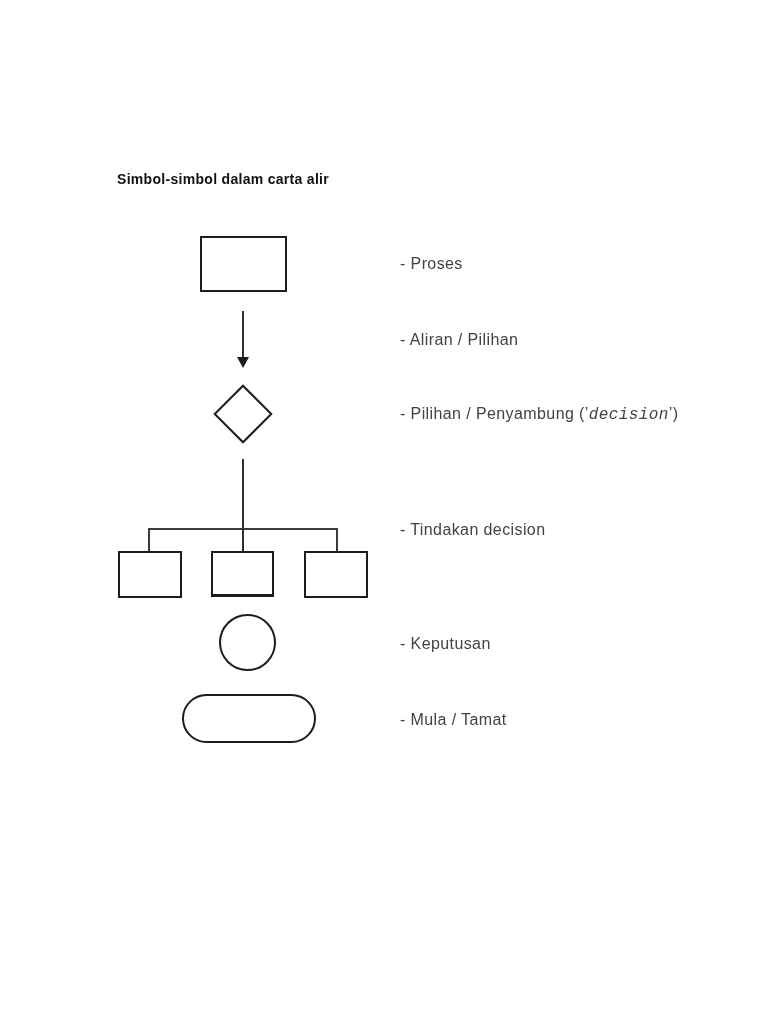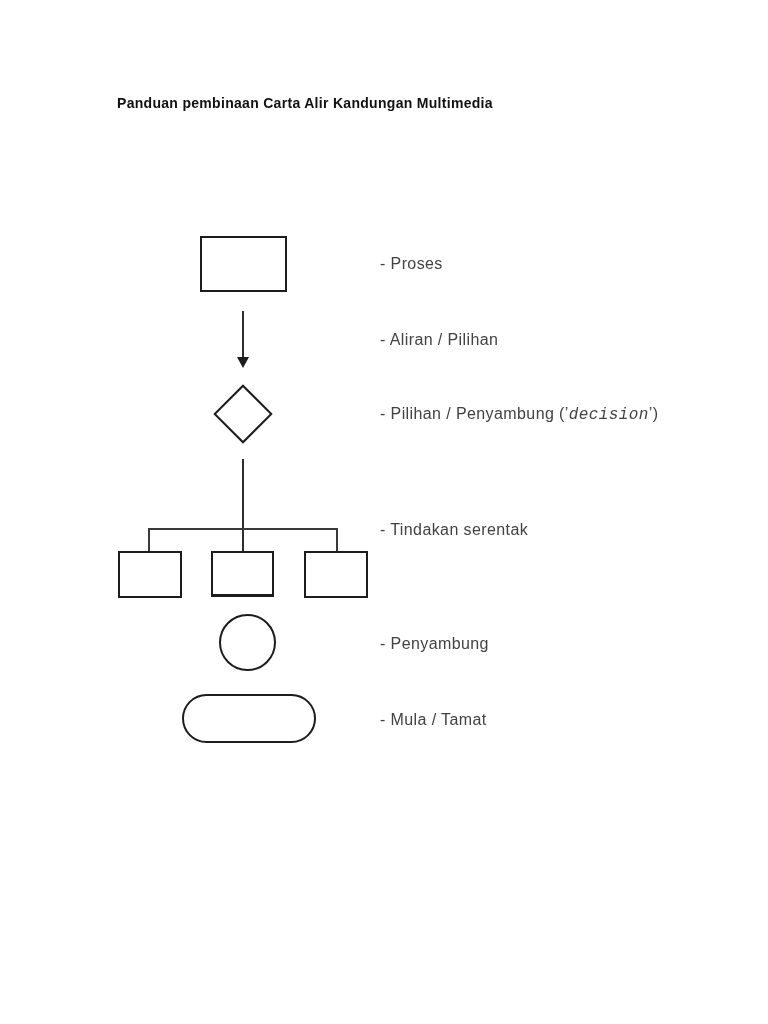--- a/index.html
+++ b/index.html
@@ -23,21 +23,21 @@
     font-weight: bold;
     letter-spacing: 0.3px;
     white-space: nowrap;
   }
   .heading.title { top: 95px; }
   .heading.subtitle { top: 171px; }
 
   
   .sym-label {
     position: absolute;
-    left: 380px;
+    left: 400px;
     color: #424242;
     font-size: 16px;
     line-height: 22px;
     letter-spacing: 0.4px;
     white-space: nowrap;
   }
   .sym-label i { font-style: italic; font-family: Liberation Mono, monospace; }
 
   
   .shape { position: absolute; box-sizing: border-box; background: #ffffff; }
@@ -79,22 +79,22 @@
     width: 134px; height: 49px;
     border: 2px solid #1c1c1c;
     border-radius: 25px;
   }
 </style>
 </head>
 <body>
 
 <div class="page">
 
-  <div class="heading title">Panduan pembinaan Carta Alir Kandungan Multimedia</div>
 
+  <div class="heading subtitle">Simbol-simbol dalam carta alir</div>
 
   <div>
 
     <div class="shape rect rect-process"></div>
 
     <div class="vline arrow-shaft"></div>
     <div class="arrow-head"></div>
 
     <div class="shape diamond"></div>
 
@@ -109,19 +109,19 @@
     <div class="shape circle"></div>
 
     <div class="shape stadium"></div>
 
     <div class="sym-label" style="top:253px">- Proses</div>
 
     <div class="sym-label" style="top:329px">- Aliran / Pilihan</div>
 
     <div class="sym-label" style="top:403px"><span>- Pilihan / Penyambung (’</span><i>decision</i><span>’)</span></div>
 
-    <div class="sym-label" style="top:519px">- Tindakan serentak</div>
+    <div class="sym-label" style="top:519px">- Tindakan decision</div>
 
-    <div class="sym-label" style="top:633px">- Penyambung</div>
+    <div class="sym-label" style="top:633px">- Keputusan</div>
 
     <div class="sym-label" style="top:709px">- Mula / Tamat</div>
   </div>
 </div>
 
 </body></html>

